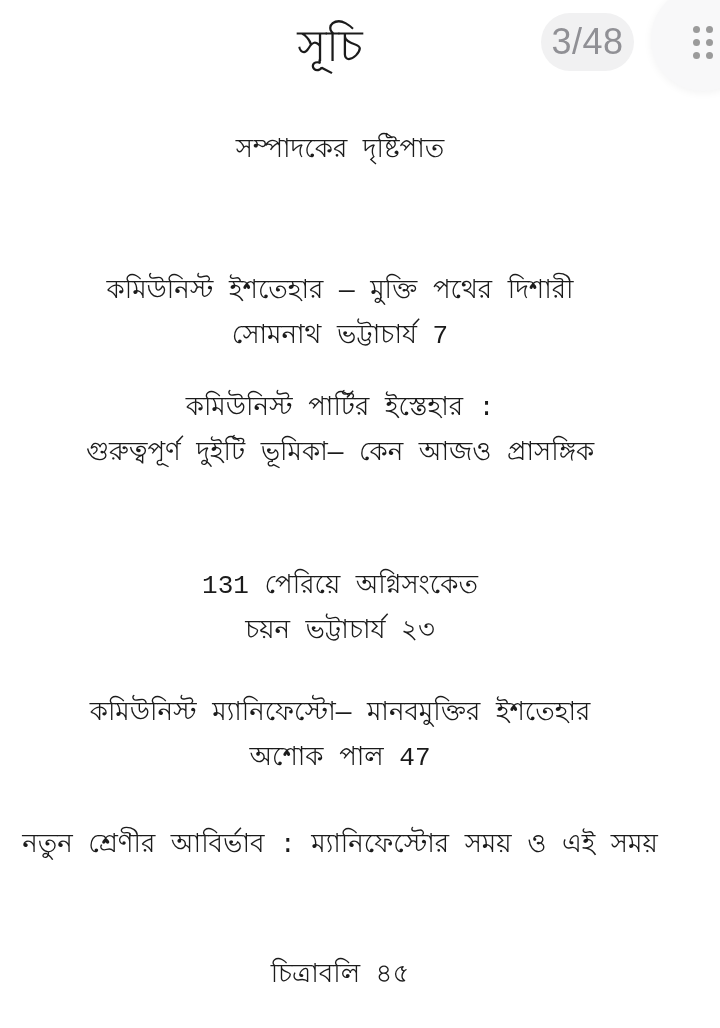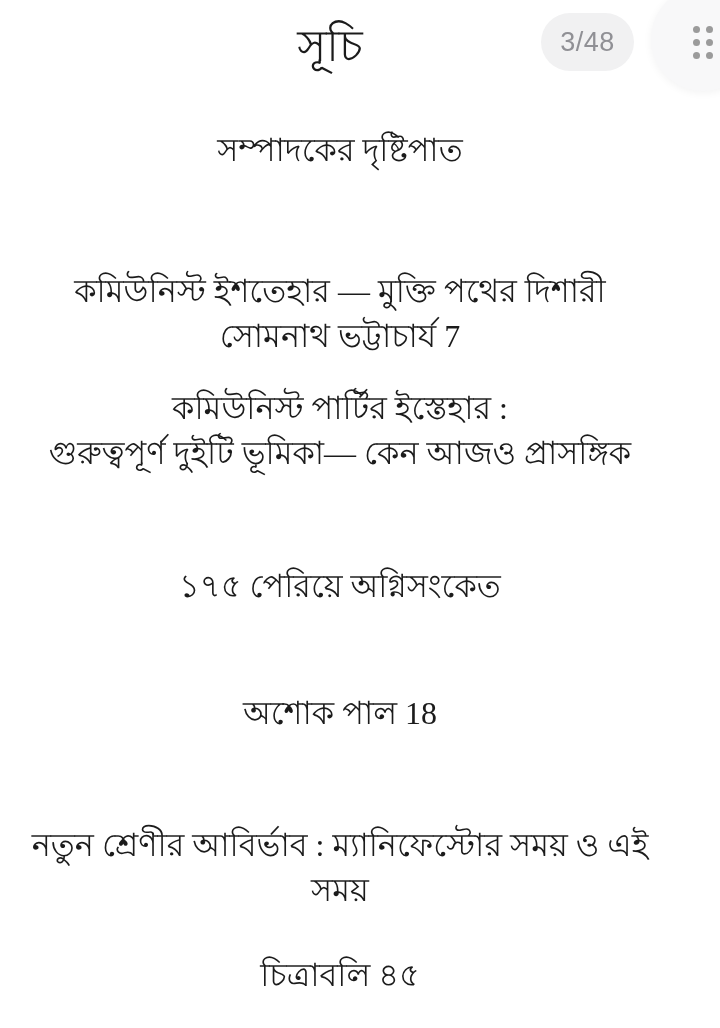--- a/index.html
+++ b/index.html
@@ -27,21 +27,21 @@
   }
   
   .badge {
     position: absolute;
     left: 541px; top: 13px;
     width: 93px; height: 58px;
     border-radius: 29px;
     background: var(--badge_bg);
     display: flex; align-items: center; justify-content: center;
     font-family: "Liberation Sans", sans-serif;
-    font-size: 27px;
+    font-size: 36px;
     letter-spacing: 0.5px;
     color: var(--badge_text);
   }
   
   .menu-btn {
     position: absolute;
     left: 651px; top: -13px;
     width: 104px; height: 104px;
     border-radius: 50%;
     background: var(--menu_circle_bg);
@@ -73,22 +73,23 @@
     font-weight: normal;
     line-height: 62px;
     transform: translateX(-10px);
   }
   
   .entry {
     position: absolute;
     left: 0;
     width: 680px;
     text-align: center;
-    font-size: 32px;
+    font-size: 26px;
     line-height: 45px;
+    font-family: Liberation Mono, monospace;
   }
 </style>
 </head>
 <body>
 
 <div class="screen">
 
   <div class="badge">
     <span>3/48</span>
   </div>
@@ -116,25 +117,27 @@
       <div>কমিউনিস্ট ইশতেহার — মুক্তি পথের দিশারী</div>
       <div>সোমনাথ ভট্টাচার্য 7</div>
     </div>
 
     <div class="entry" style="top:386px">
       <div>কমিউনিস্ট পার্টির ইস্তেহার :</div>
       <div>গুরুত্বপূর্ণ দুইটি ভূমিকা— কেন আজও প্রাসঙ্গিক</div>
     </div>
 
     <div class="entry" style="top:564px">
-      <div>১৭৫ পেরিয়ে অগ্নিসংকেত</div>
+      <div>131 পেরিয়ে অগ্নিসংকেত</div>
+      <div>চয়ন ভট্টাচার্য ২৩</div>
     </div>
 
     <div class="entry" style="top:691px">
-      <div>অশোক পাল 18</div>
+      <div>কমিউনিস্ট ম্যানিফেস্টো— মানবমুক্তির ইশতেহার</div>
+      <div>অশোক পাল 47</div>
     </div>
 
     <div class="entry" style="top:823px">
       <div>নতুন শ্রেণীর আবির্ভাব : ম্যানিফেস্টোর সময় ও এই সময়</div>
     </div>
 
     <div class="entry" style="top:953px">
       <div>চিত্রাবলি ৪৫</div>
     </div>
 

